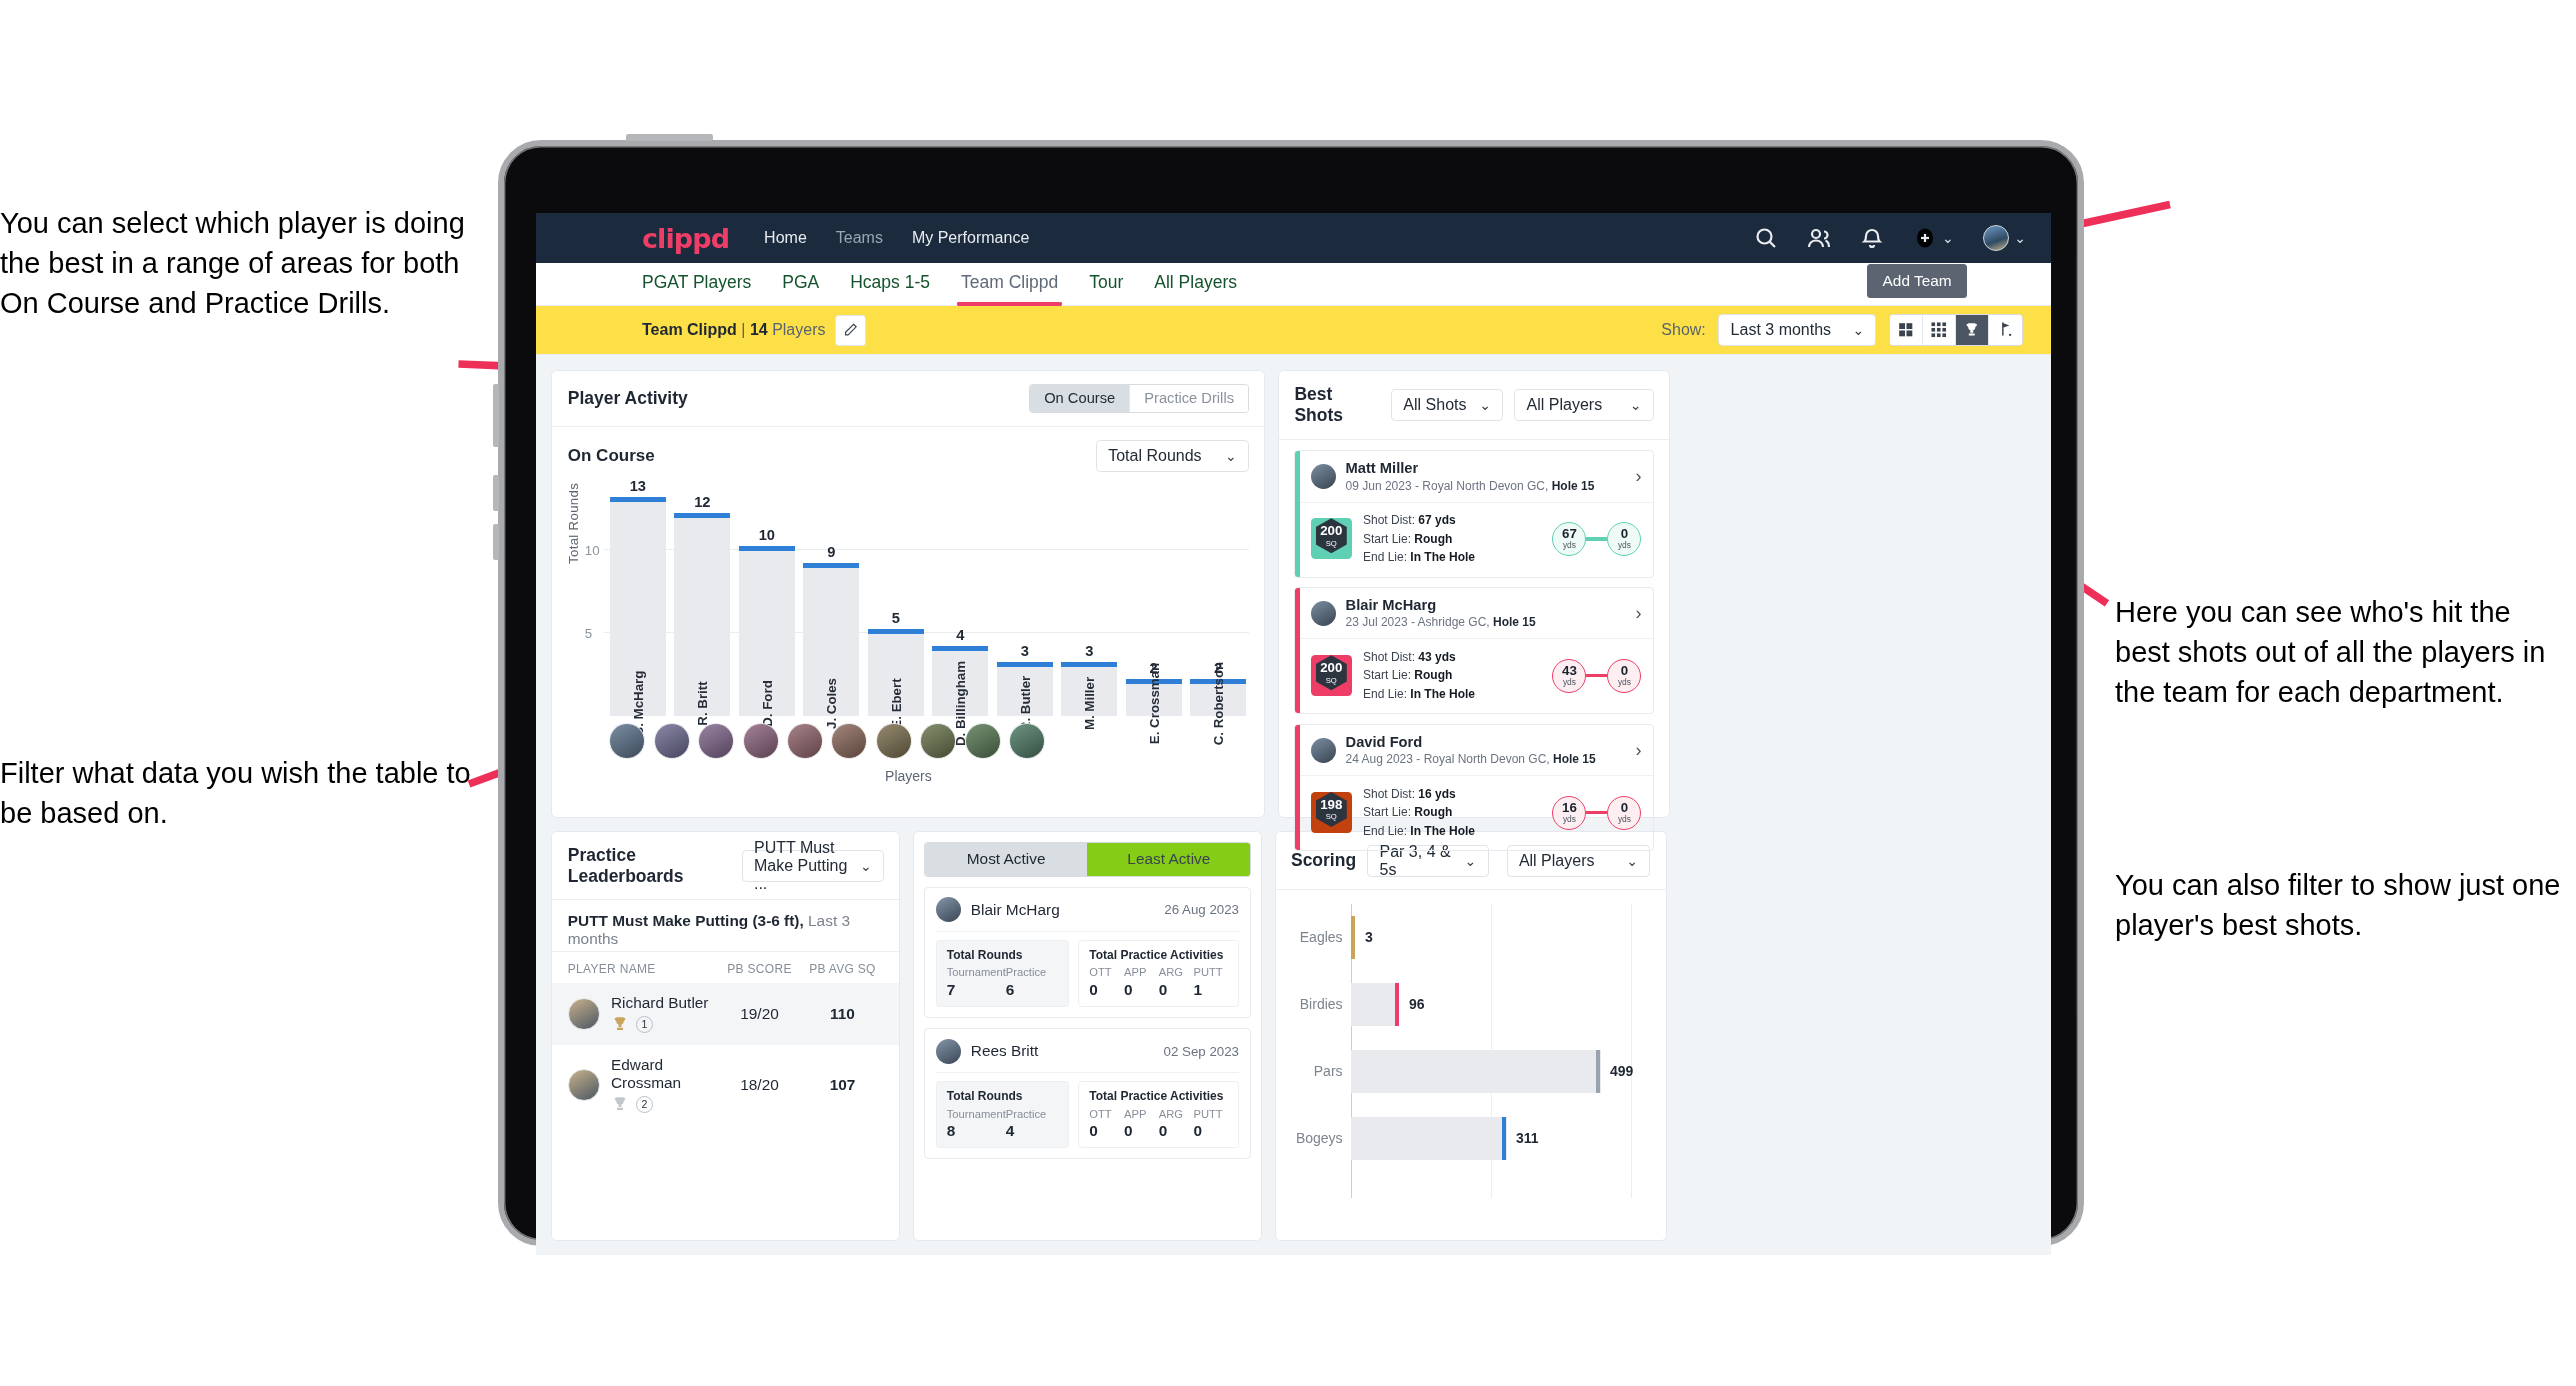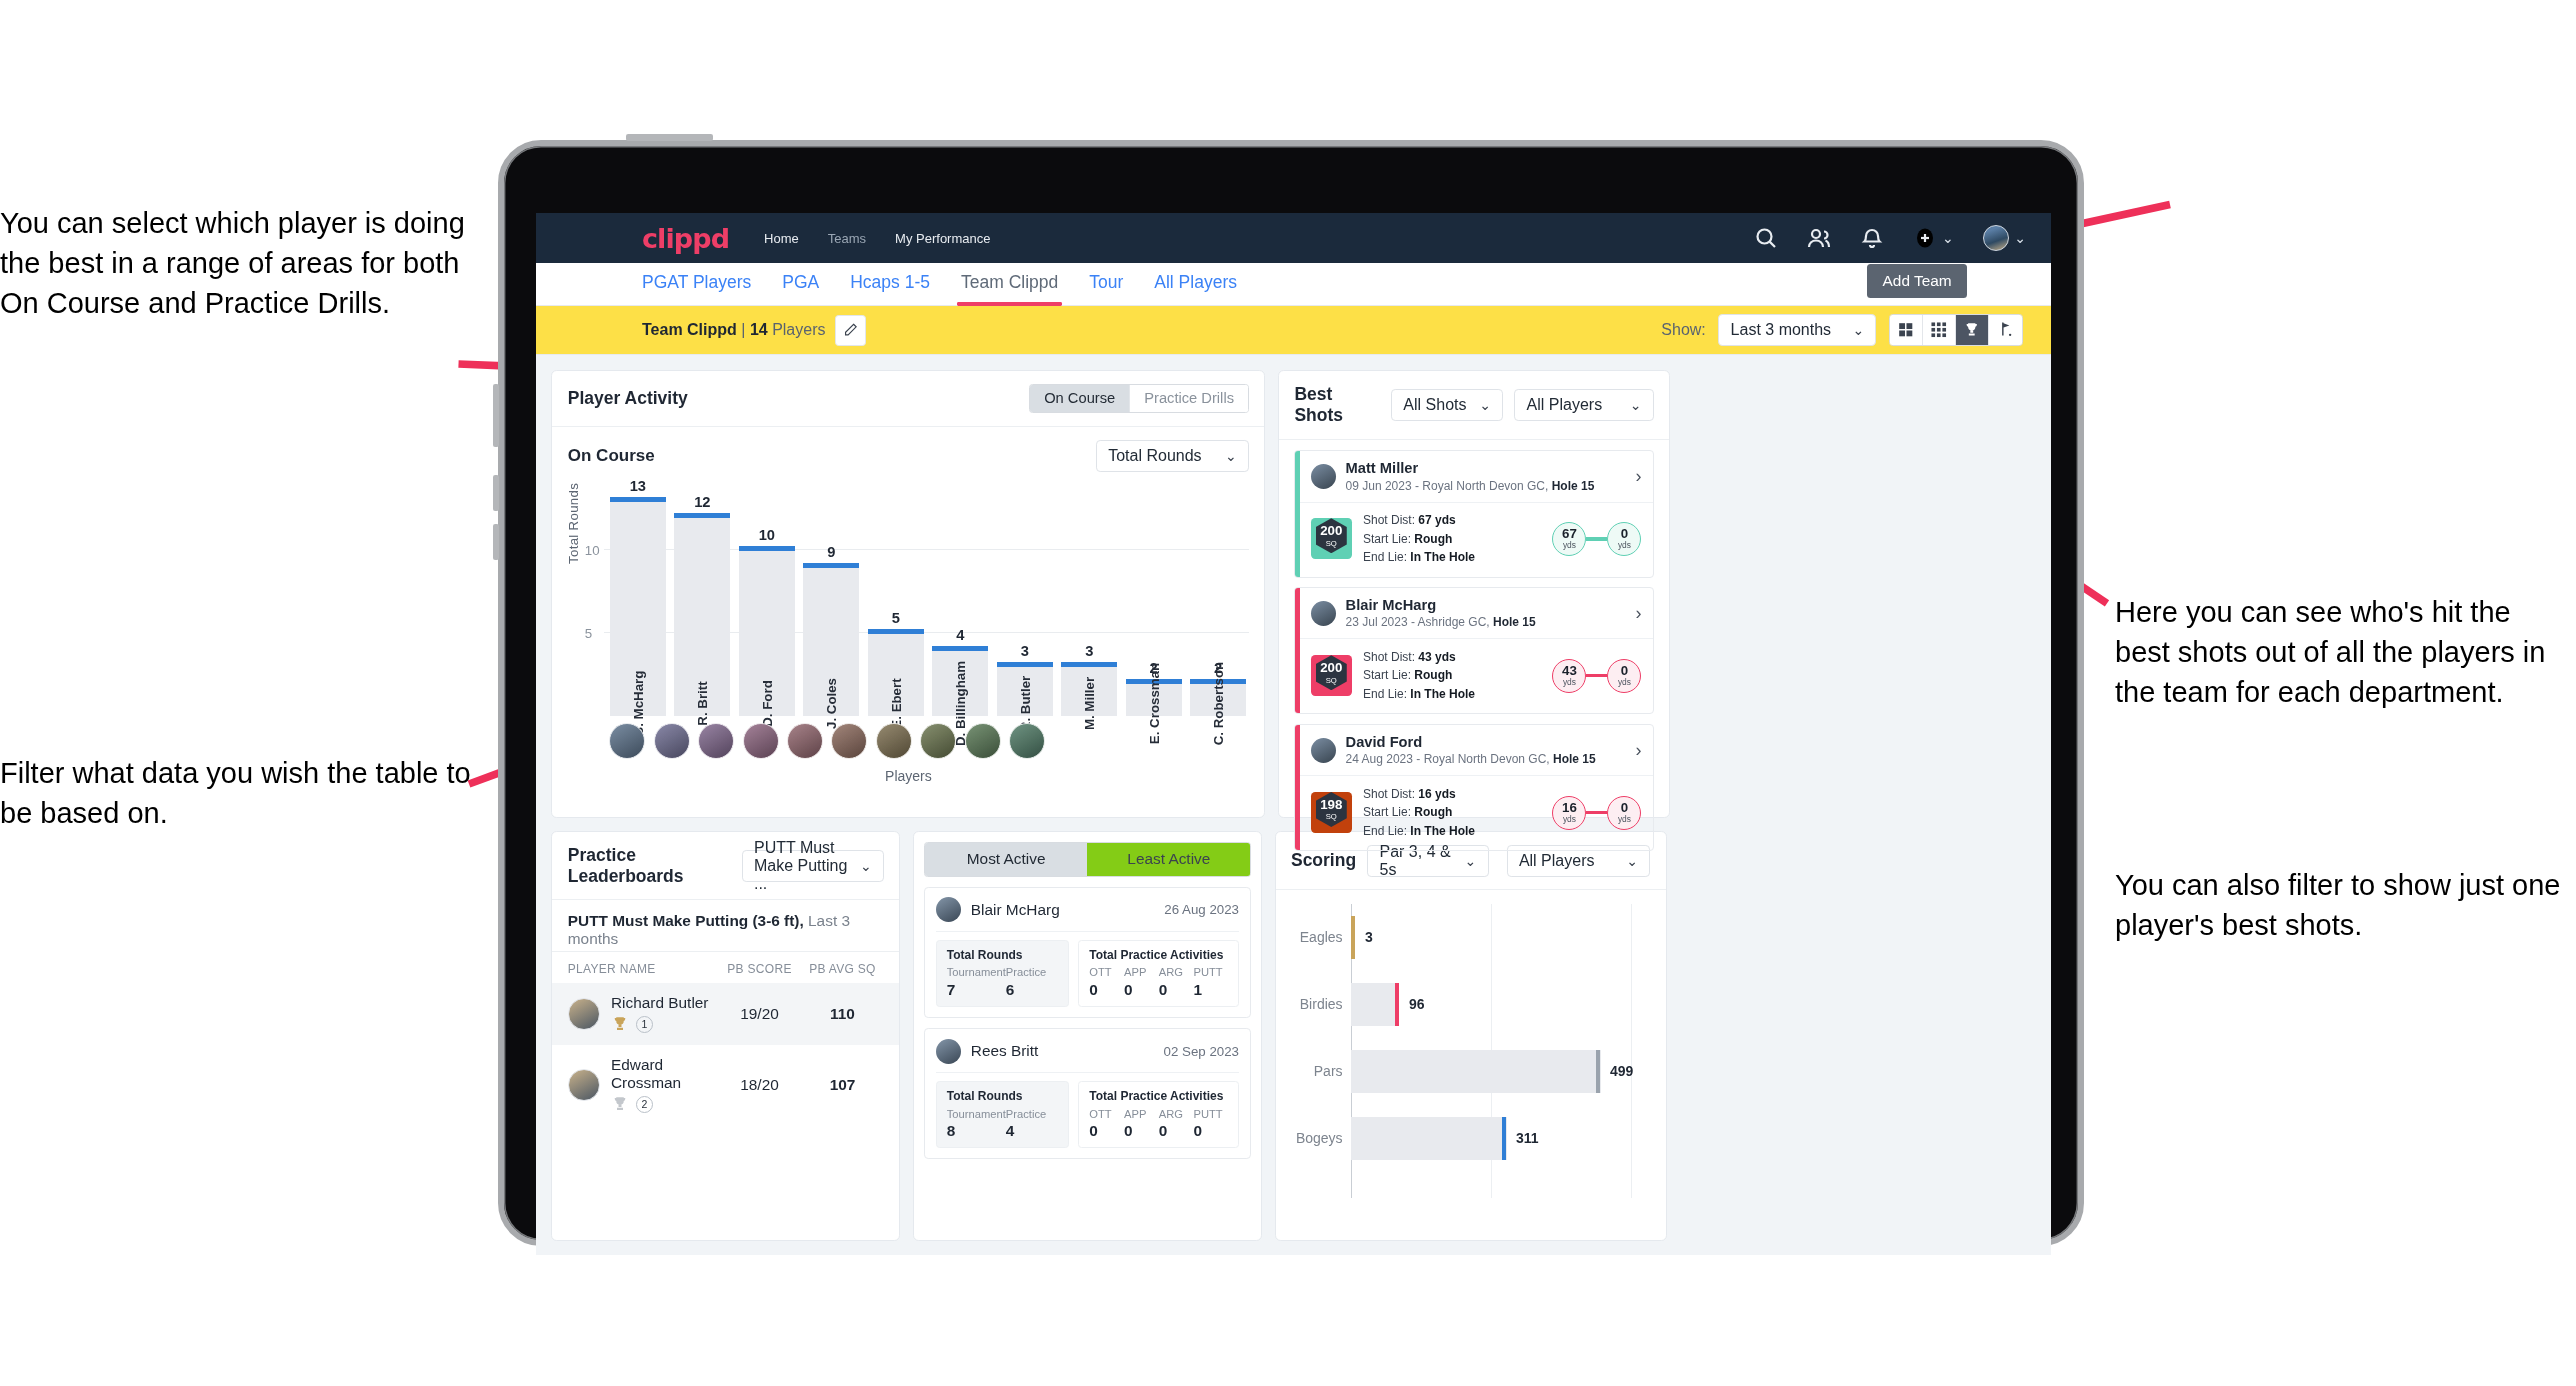--- a/index.html
+++ b/index.html
@@ -56,40 +56,40 @@
     overflow: hidden;
   }
 
   
   .topnav {
     height: 50px; background: #1b2a3c; display: flex; align-items: center;
     padding: 0 25px 0 106px; position: relative;
   }
   .logo { color: #ee3e67; font-size: 27px; font-weight: 700; letter-spacing: -0.9px; font-family: "DejaVu Sans", sans-serif; }
   .navlinks { display: flex; gap: 29px; margin-left: 35px; }
-  .navlink { color: #e8ecf1; font-size: 13px; }
+  .navlink { color: #e8ecf1; font-size: 16px; }
   .navlink.dim { color: #9aa6b4; }
   .nav-right { margin-left: auto; display: flex; align-items: center; gap: 29px; }
   .nav-ic { width: 24px; height: 24px; display: block; }
   .nav-ic path, .nav-ic circle, .nav-ic line { stroke: #e8ecf1; fill: none; stroke-width: 2.2; }
   .caret-sm { color: #dbe2ea; font-size: 14px; margin-left: 4.9px; }
   .avatar-nav {
     width: 26.6px; height: 26.6px; border-radius: 50%;
     background: linear-gradient(160deg,#5b7fa6 20%,#2f4a63 60%,#c9b28b 100%);
     border: 1.4px solid #cfd7e0;
   }
   .nav-grp { display: flex; align-items: center; }
 
   
   .tabstrip {
     height: 43px; background: #fff; display: flex; align-items: center;
     padding-left: 106px; gap: 31px; border-bottom: 0.7px solid #e7eaee;
     position: relative;
   }
-  .tab { font-size: 17.5px; color: #3b82f6; padding-bottom: 2.8px; position: relative; }
+  .tab { font-size: 17.5px; color: #14532d; padding-bottom: 2.8px; position: relative; }
   .tab.active { color: #5f6a78; }
   .tab.active::after {
     content: ""; position: absolute; left: -4.2px; right: -4.2px; bottom: -9.8px;
     height: 3.5px; background: #ee3e67; border-radius: 1.4px;
   }
   .addteam-tip {
     position: absolute; right: 84px; top: 1.4px;
     background: #5b6470; color: #fff; font-size: 15.4px;
     padding: 7.7px 15.4px; border-radius: 3.5px;
   }

